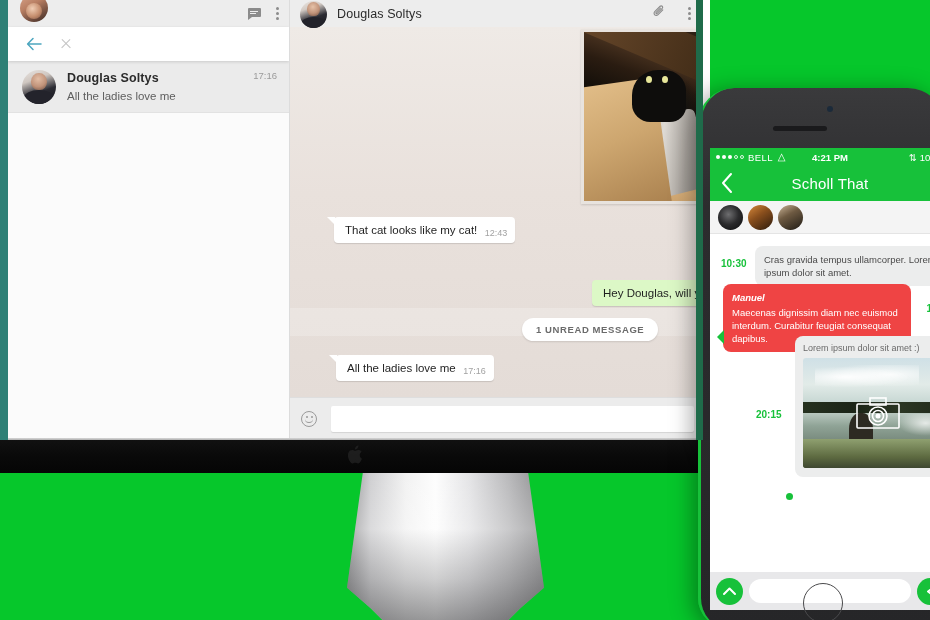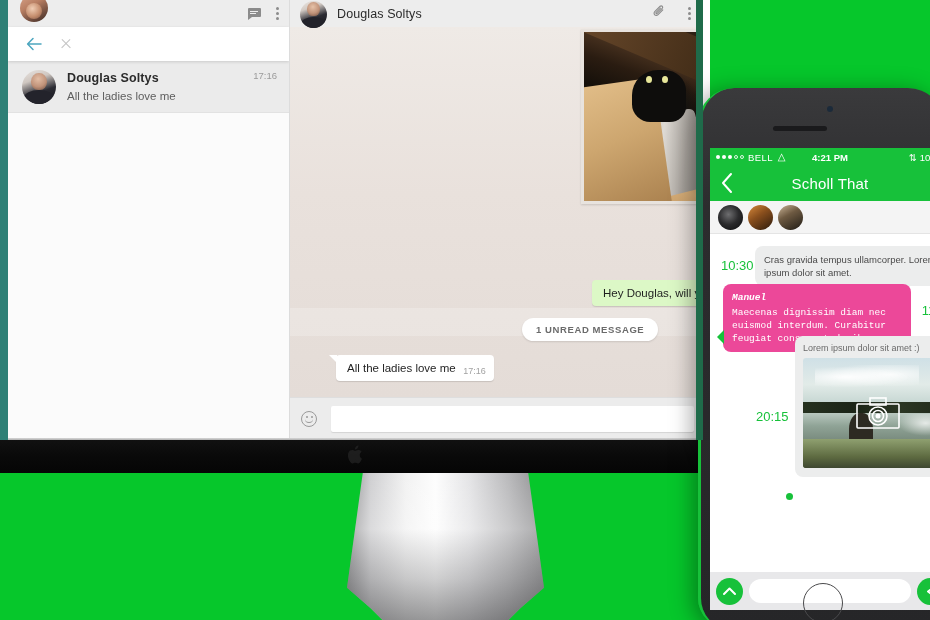--- a/index.html
+++ b/index.html
@@ -279,28 +279,28 @@
     height:33px; background:#f4f4f4; display:flex; align-items:center;
     gap:5px; padding:0 8px; border-bottom:1px solid #e4e4e4;
   }
   .pa{ width:25px; height:25px; border-radius:50%; flex:0 0 auto; }
   .pa1{ background:radial-gradient(circle at 42% 38%, #6e6e70 0%, #2a2a2c 48%, #0b0b0c 100%); }
   .pa2{ background:linear-gradient(145deg,#d88a3c 0%,#8a4f1d 42%,#2b1a0c 100%); }
   .pa3{ background:linear-gradient(150deg,#cdb79a 0%,#6e5a42 40%,#1e1a14 100%); }
 
   .ph-body{ position:absolute; left:0; top:86px; width:240px; height:338px; background:#fff; }
   .ph-time-l{
-    position:absolute; font-size:13px; color:#17c13a; font-weight:400;
+    position:absolute; font-size:10px; color:#17c13a; font-weight:700;
   }
   .pbub{
     position:absolute; font-size:9.5px; line-height:13px;
     border-radius:8px; padding:7px 9px;
   }
   .pbub.grey{ background:#eceded; color:#4a4a4a; }
-  .pbub.green{ background:#ec4899; color:#fff;font-family:Liberation Mono, monospace; }
+  .pbub.green{ background:#ef4444; color:#fff; }
   .pbub.green::before{
     content:""; position:absolute; left:-6px; bottom:8px; width:0; height:0;
     border-right:7px solid #17c13a; border-bottom:7px solid transparent;
     border-top:7px solid transparent;
   }
   .pbub .sender{ font-weight:700; font-style:italic; display:block; margin-bottom:2px; font-size:9.5px; }
   .photo-card{
     position:absolute; left:85px; top:102px; width:165px;
     background:#eceded; border-radius:8px; padding:7px 8px 9px 8px;
   }
@@ -438,20 +438,24 @@
           <div class="duct"></div>
           <div class="catbody"></div>
           <div class="cateyes">
               <i></i>
               <i></i>
             </div>
           <div class="ply"></div>
         </div>
       </div>
 
+      <div class="bubble in b1">
+        <span>That cat looks like my cat!</span>
+        <span class="t">12:43</span>
+      </div>
 
 
       <div class="bubble out b2">
         <span>Hey Douglas, will you te</span>
       </div>
 
       <div class="unread-band"></div>
       <div class="unread-chip">1 UNREAD MESSAGE</div>
 
       <div class="bubble in b3">

